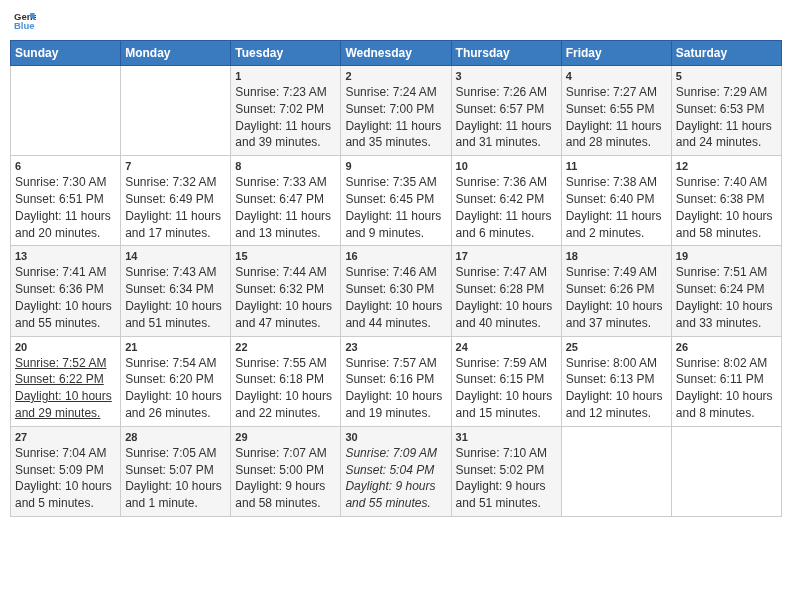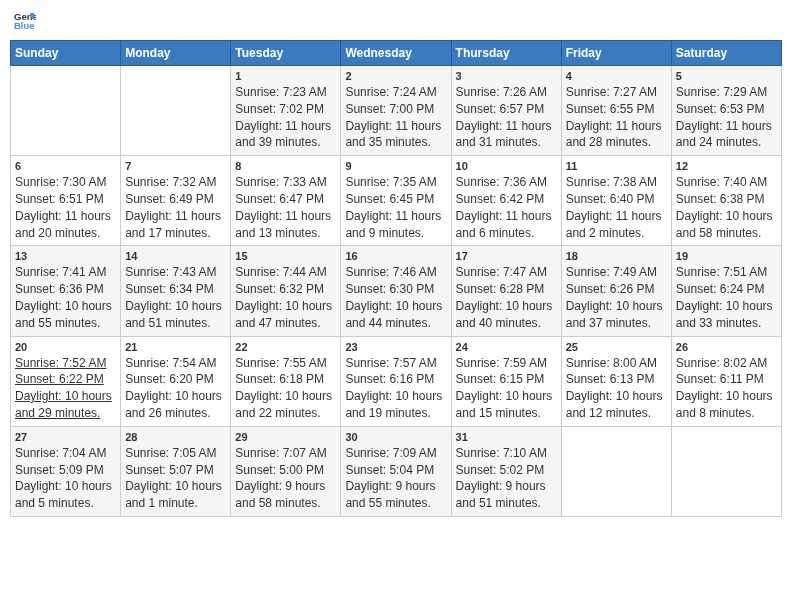--- a/index.html
+++ b/index.html
@@ -322,21 +322,21 @@
         </td>
         <td>
           <div class="day-num">29</div>
           <div class="day-info" style="white-space: pre-line;">Sunrise: 7:07 AM
 Sunset: 5:00 PM
 Daylight: 9 hours
 and 58 minutes.</div>
         </td>
         <td>
           <div class="day-num">30</div>
-          <div class="day-info" style="white-space: pre-line;">Sunrise: 7:09 AM
+          <div class="day-info" style="white-space: pre-line; font-style: italic;">Sunrise: 7:09 AM
 Sunset: 5:04 PM
 Daylight: 9 hours
 and 55 minutes.</div>
         </td>
         <td>
           <div class="day-num">31</div>
           <div class="day-info" style="white-space: pre-line;">Sunrise: 7:10 AM
 Sunset: 5:02 PM
 Daylight: 9 hours
 and 51 minutes.</div>

